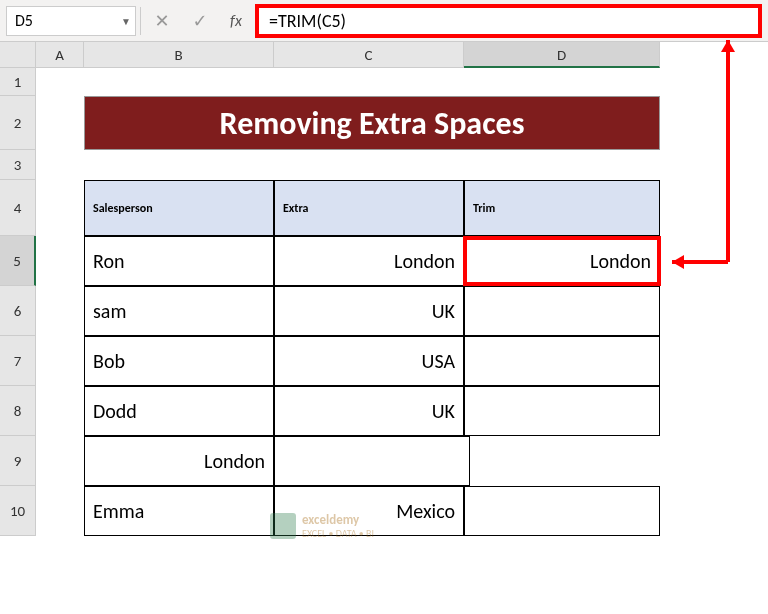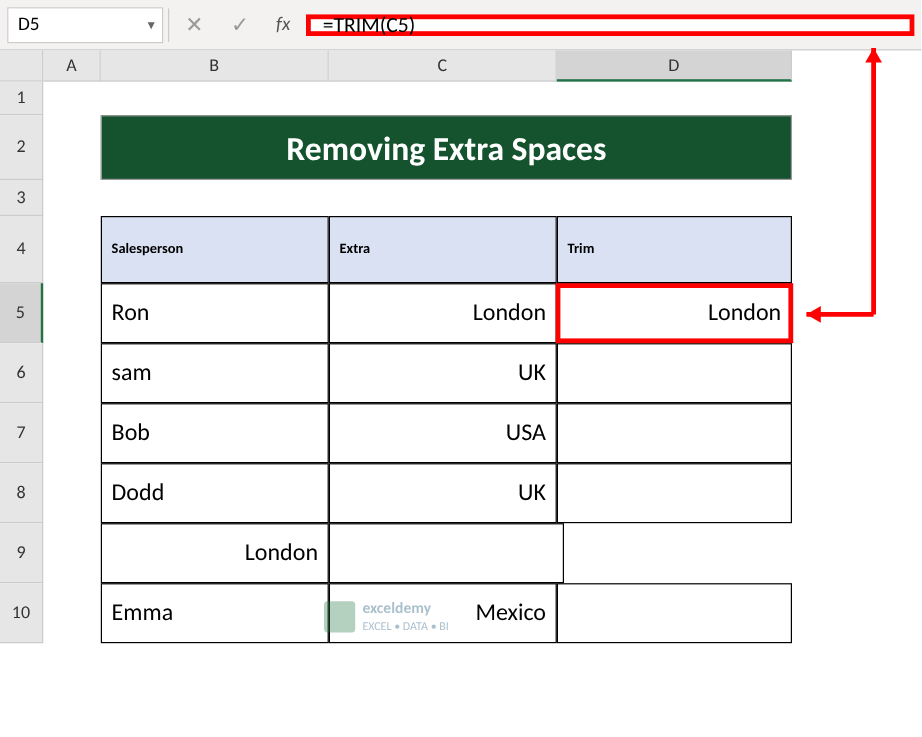--- a/index.html
+++ b/index.html
@@ -4,21 +4,21 @@
 <style>
 * { box-sizing: border-box; margin: 0; padding: 0; }
 body { font-family: Calibri, Arial, sans-serif; background: #fff; width: 768px; height: 614px; overflow: hidden; position: relative; }
 
 .formula-bar { display: flex; align-items: center; height: 42px; border-bottom: 1px solid #ccc; background: #f3f2f1; padding: 20px 6px; gap: 4px; }
 .name-box { width: 130px; height: 30px; background: #fff; border: 1px solid #ccc; display: flex; align-items: center; padding: 0 8px; font-size: 16px; position: relative; }
 .name-box .dd { position: absolute; right: 4px; top: 50%; transform: translateY(-50%); font-size: 10px; color: #666; }
 .fb-divider { width: 1px; height: 28px; background: #ccc; }
 .fb-btn { width: 34px; height: 30px; display: flex; align-items: center; justify-content: center; color: #999; font-size: 18px; }
 .fx-label { font-style: italic; font-size: 16px; color: #555; width: 30px; text-align: center; }
-.formula-input { flex: 1; height: 18px; background: #fff; border: 4px solid #ff0000; display: flex; align-items: center; padding: 0 10px; font-size: 18px; }
+.formula-input { flex: 1; height: 34px; background: #fff; border: 4px solid #ff0000; display: flex; align-items: center; padding: 0 10px; font-size: 18px; }
 
 .sheet { position: relative; }
 .col-headers { display: flex; margin-left: 36px; }
 .col-h { background: #e6e6e6; border-right: 1px solid #ccc; border-bottom: 1px solid #ccc; text-align: center; font-size: 15px; color: #333; height: 26px; line-height: 26px; }
 .col-h.active { background: #d4d4d4; border-bottom: 2px solid #217346; }
 .col-A { width: 48px; }
 .col-B { width: 190px; }
 .col-C { width: 190px; }
 .col-D { width: 196px; }
 .corner { width: 36px; height: 26px; background: #e6e6e6; border-right: 1px solid #ccc; border-bottom: 1px solid #ccc; position: absolute; left: 0; top: 0; }
@@ -27,29 +27,29 @@
 .row { display: flex; }
 .row-h { width: 36px; background: #e6e6e6; border-right: 1px solid #ccc; border-bottom: 1px solid #ccc; text-align: center; font-size: 15px; color: #333; display: flex; align-items: center; justify-content: center; }
 .row-h.active { background: #d4d4d4; border-right: 2px solid #217346; }
 .cell { border-right: 1px solid transparent; border-bottom: 1px solid transparent; padding: 0 8px; display: flex; align-items: center; font-size: 18px; }
 .h-1 { height: 28px; }
 .h-2 { height: 54px; }
 .h-3 { height: 30px; }
 .h-4 { height: 56px; }
 .h-data { height: 50px; }
 
-.title-merged { width: 576px; background: #14532d; color: #fff; font-weight: bold; font-size: 28px; justify-content: center; border: 1px solid #999; }
+.title-merged { width: 576px; background: #7f1d1d; color: #fff; font-weight: bold; font-size: 32px; justify-content: center; border: 1px solid #999; }
 .tbl-head { background: #d9e1f2; font-weight: bold; font-size: 12px; border: 1px solid #000; }
 .tbl-cell { border: 1px solid #000; font-size: 20px; }
 .tbl-cell.center { justify-content: flex-end; }
 
 .highlight-d5 { position: absolute; border: 4px solid #ff0000; pointer-events: none; }
 .arrow-conn { position: absolute; pointer-events: none; }
 
-.watermark { position: absolute; left: 270px; top: 500px; opacity: 0.35; font-size: 13px; color: #0c4a6e; display: flex; align-items: center; gap: 6px; }
+.watermark { position: absolute; left: 270px; top: 512px; opacity: 0.35; font-size: 13px; color: #a16207; display: flex; align-items: center; gap: 6px; }
 .watermark .wm-icon { width: 26px; height: 26px; background: #2a7a4a; border-radius: 3px; }
 </style>
 </head>
 <body>
 
 <div class="formula-bar">
   <div class="name-box">
     <span>D5</span>
     <span class="dd">▼</span>
   </div>

